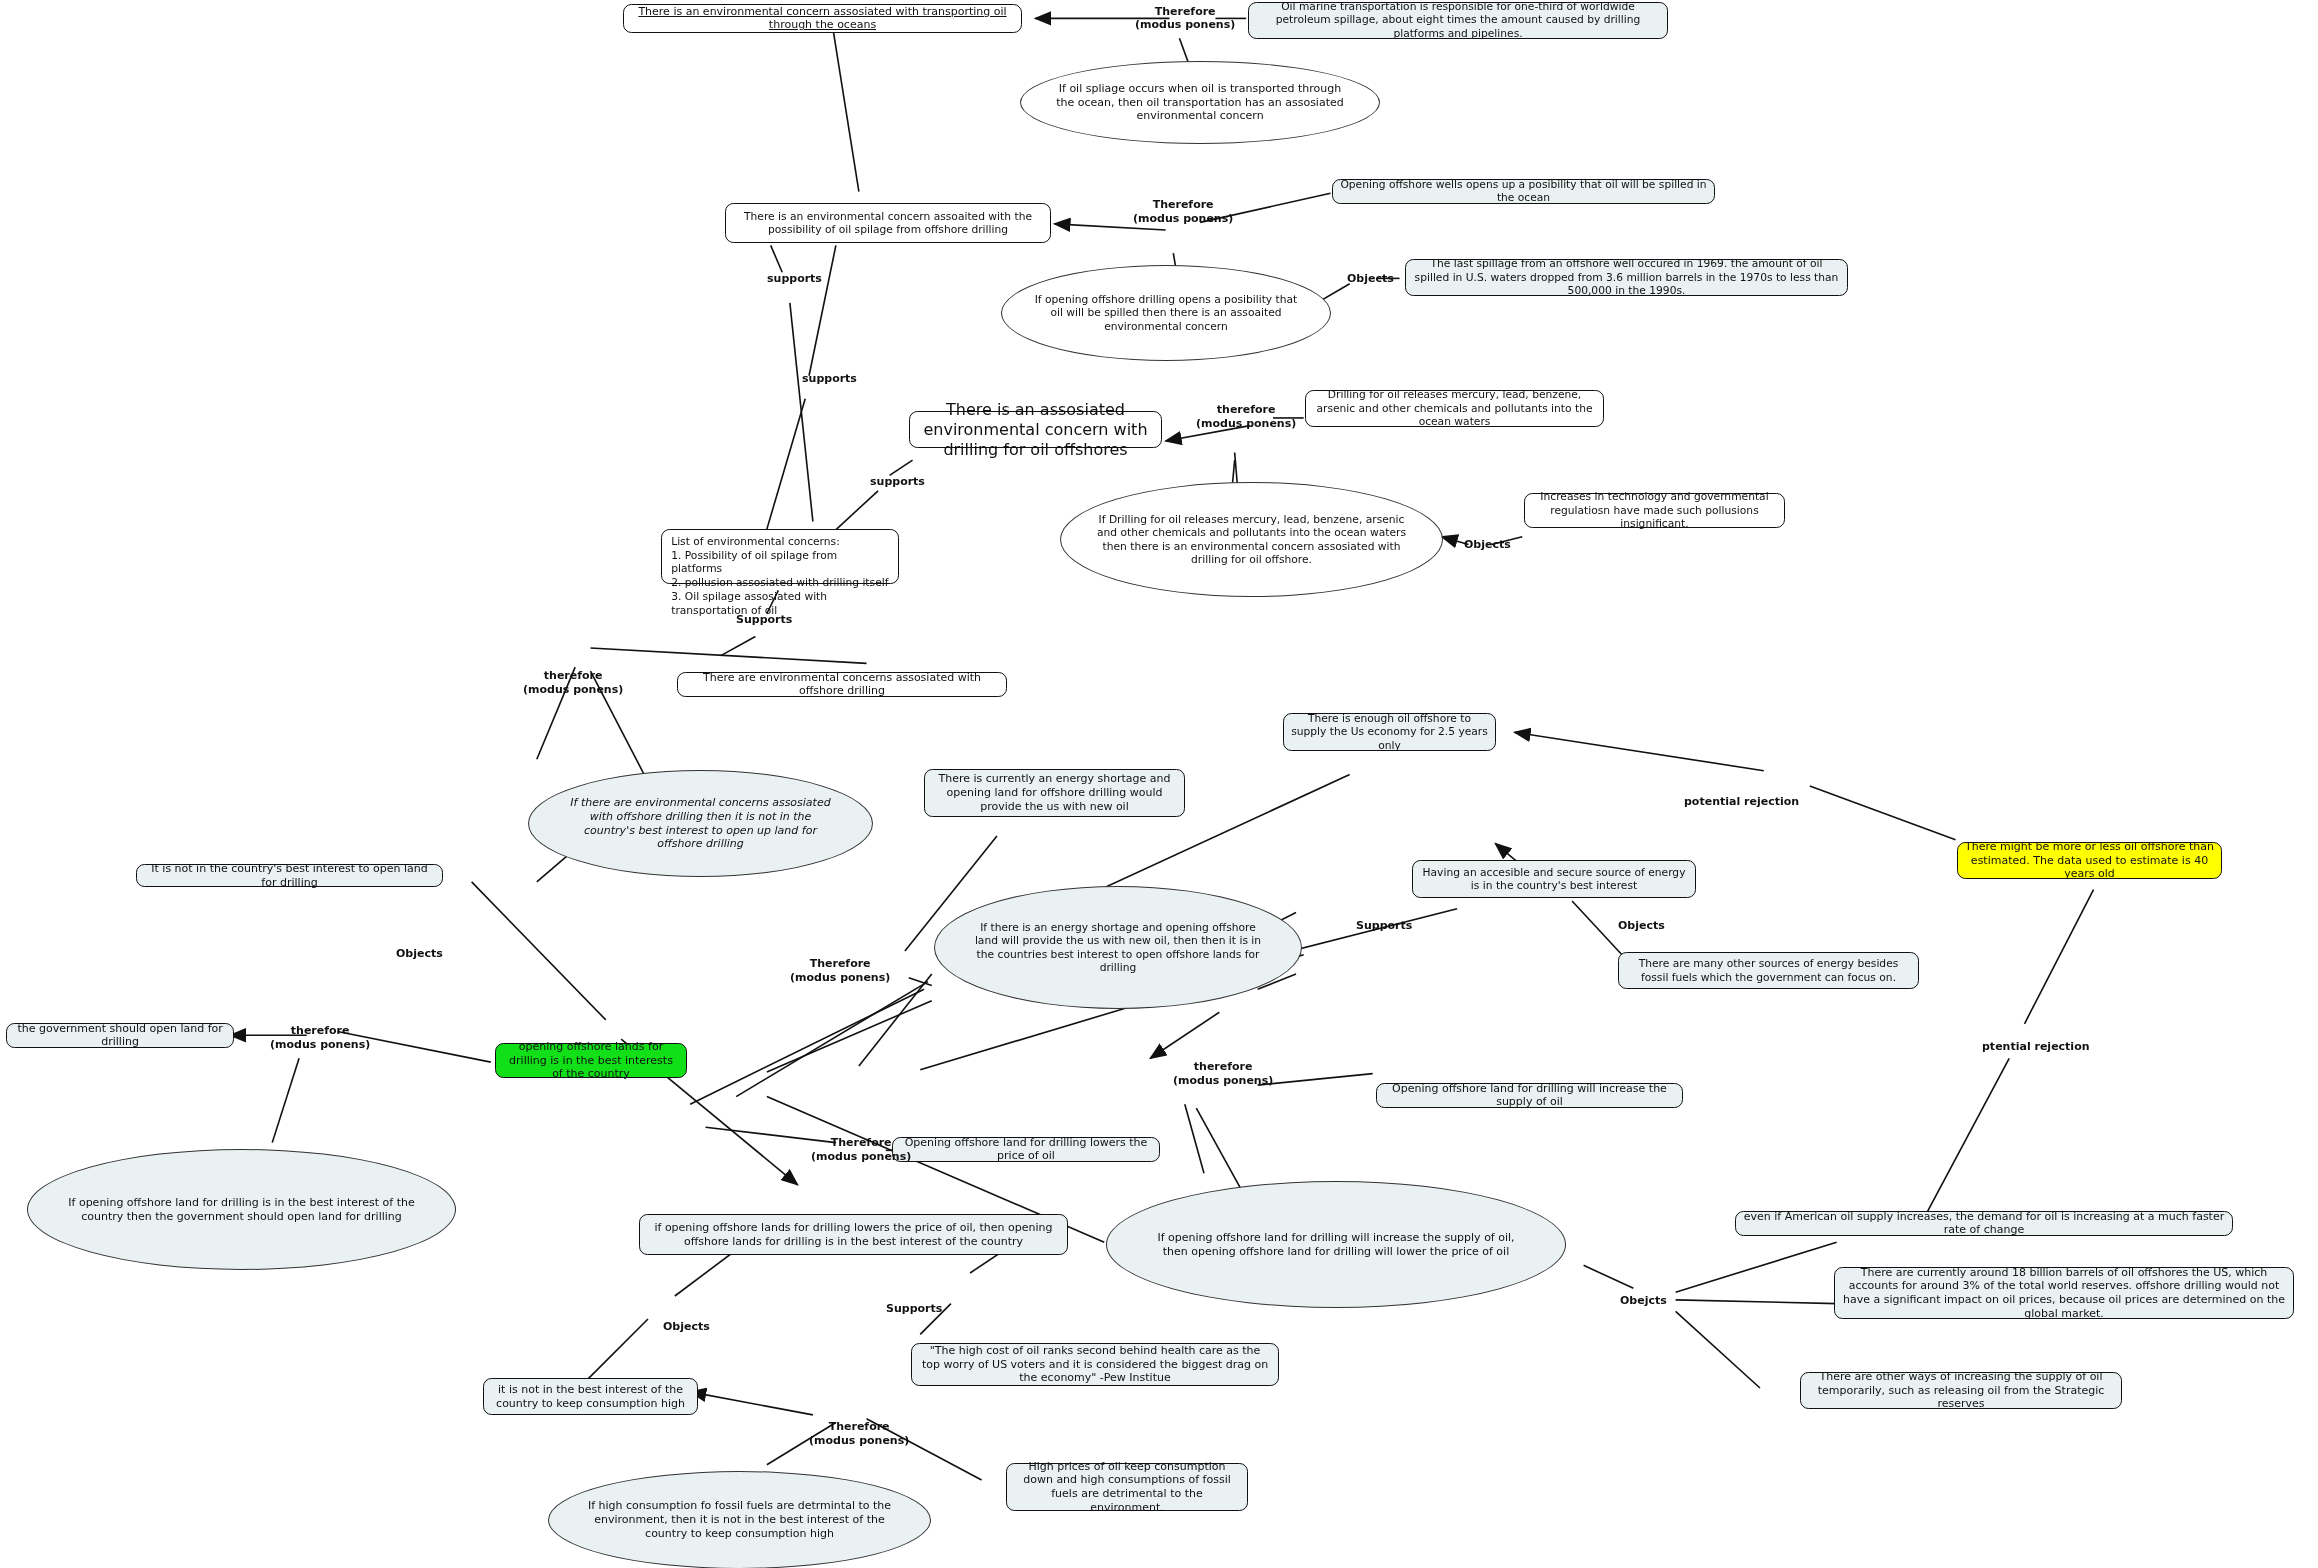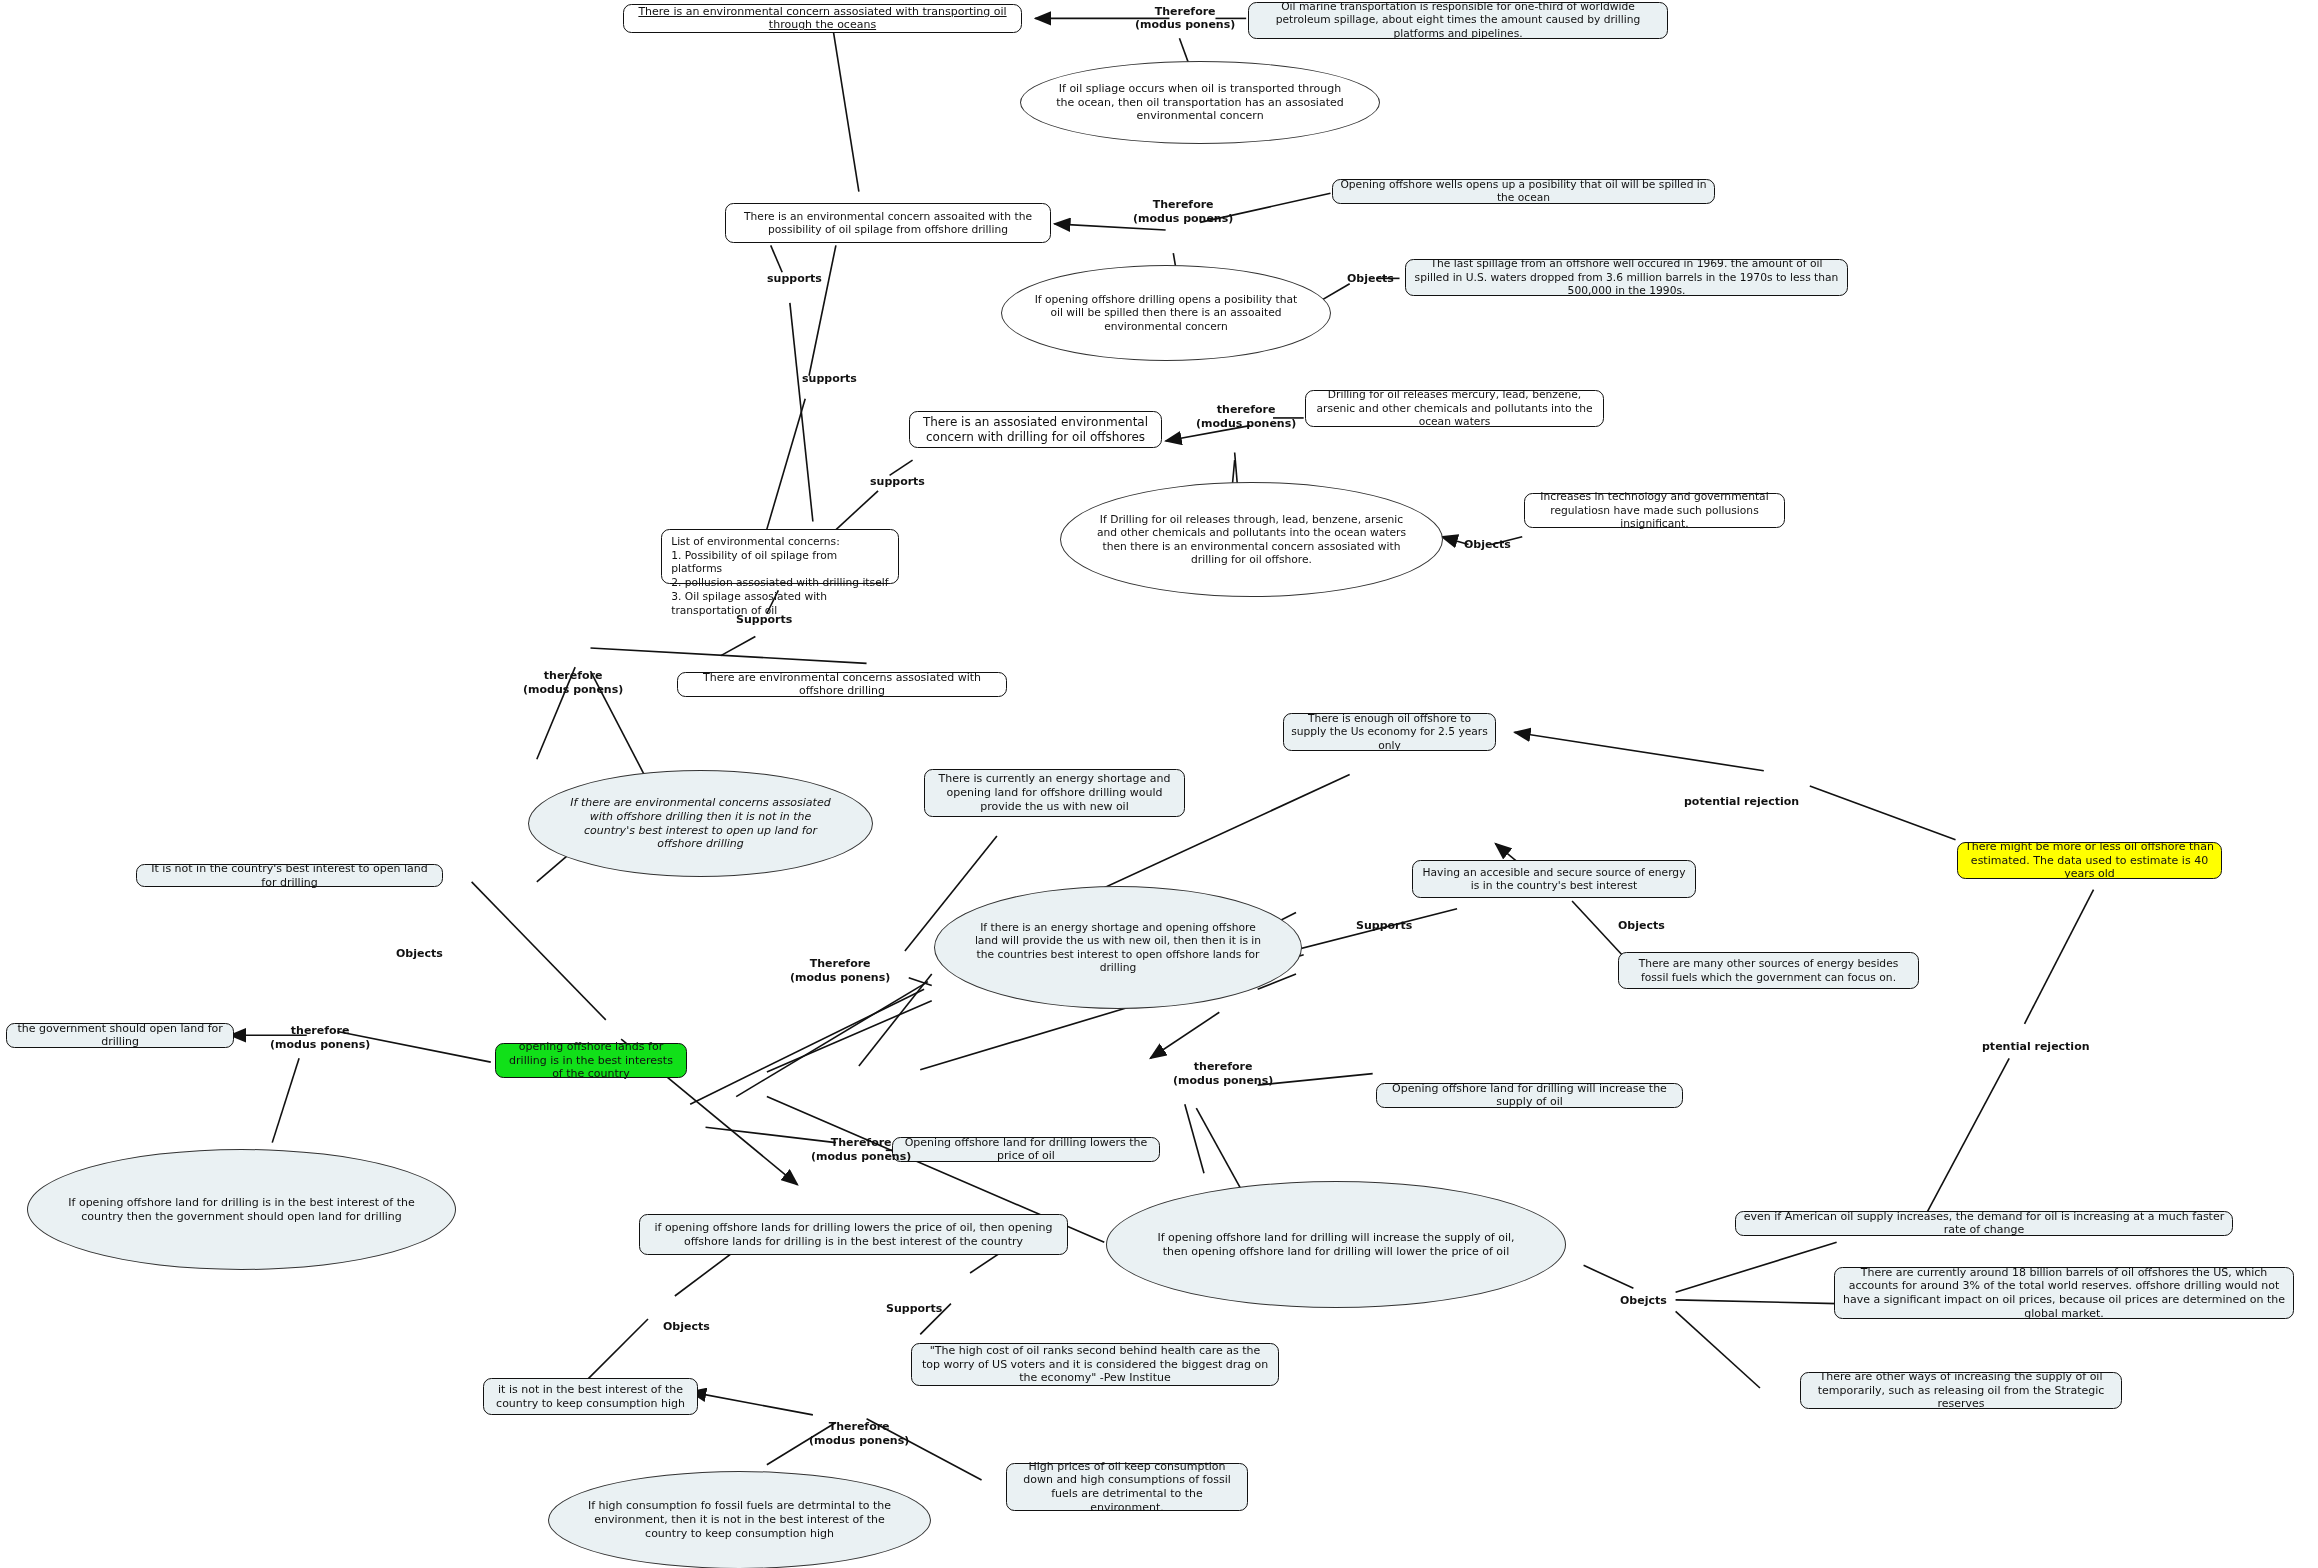--- a/index.html
+++ b/index.html
@@ -141,25 +141,25 @@
   <div class="node ell plain" style="left:1020px;top:61px;width:360px;height:83px;font-size:11px;padding:0 35px;">If oil spliage occurs when oil is transported through the ocean, then oil transportation has an assosiated environmental concern</div>
 
   <div class="node box plain" style="left:725px;top:203px;width:326px;height:40px;font-size:10.7px;">There is an environmental concern assoaited with the possibility of oil spilage from offshore drilling</div>
 
   <div class="node box" style="left:1332px;top:179px;width:383px;height:24.5px;font-size:10.7px;">Opening offshore wells opens up a posibility that oil will be spilled in the ocean</div>
 
   <div class="node ell plain" style="left:1001px;top:265px;width:330px;height:96px;font-size:10.7px;padding:0 32px;">If opening offshore drilling opens a posibility that oil will be spilled then there is an assoaited environmental concern</div>
 
   <div class="node box" style="left:1405px;top:259px;width:443px;height:37px;font-size:10.7px;">The last spillage from an offshore well occured in 1969. the amount of oil spilled in U.S. waters dropped from 3.6 million barrels in the 1970s to less than 500,000 in the 1990s.</div>
 
-  <div class="node box plain" style="left:909px;top:411px;width:253px;height:37px;font-size:12px;">There is an assosiated environmental concern with drilling for oil offshores</div>
+  <div class="node box plain" style="left:909px;top:411px;width:253px;height:37px;font-size:16px;">There is an assosiated environmental concern with drilling for oil offshores</div>
 
   <div class="node box plain" style="left:1305px;top:390px;width:299px;height:37px;font-size:10.7px;">Drilling for oil releases mercury, lead, benzene, arsenic and other chemicals and pollutants into the ocean waters</div>
 
-  <div class="node ell plain" style="left:1060px;top:482px;width:383px;height:115px;font-size:10.7px;padding:0 35px;">If Drilling for oil releases through, lead, benzene, arsenic and other chemicals and pollutants into the ocean waters then there is an environmental concern assosiated with drilling for oil offshore.</div>
+  <div class="node ell plain" style="left:1060px;top:482px;width:383px;height:115px;font-size:10.7px;padding:0 35px;">If Drilling for oil releases mercury, lead, benzene, arsenic and other chemicals and pollutants into the ocean waters then there is an environmental concern assosiated with drilling for oil offshore.</div>
 
   <div class="node box plain" style="left:1524px;top:493px;width:261px;height:35px;font-size:10.7px;">Increases in technology and governmental regulatiosn have made such pollusions insignificant.</div>
 
   <div class="node box plain list" style="left:661px;top:529px;width:238px;height:55px;font-size:10.7px;padding:4.6px 9.2px;white-space:pre-line;">List of environmental concerns:
 1. Possibility of oil spilage from platforms
 2. pollusion assosiated with drilling itself
 3. Oil spilage assosiated with transportation of oil</div>
 
   <div class="node box plain" style="left:677px;top:672px;width:330px;height:24.5px;font-size:11px;">There are environmental concerns assosiated with offshore drilling</div>
 

